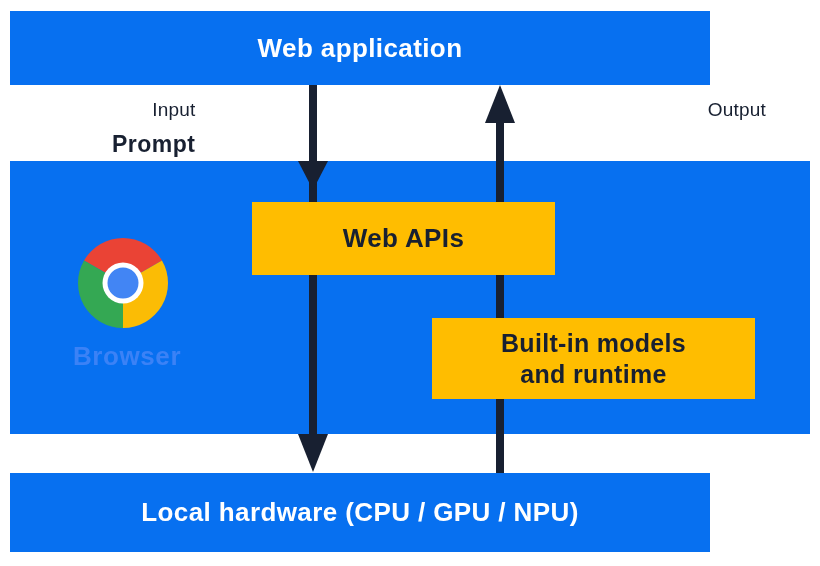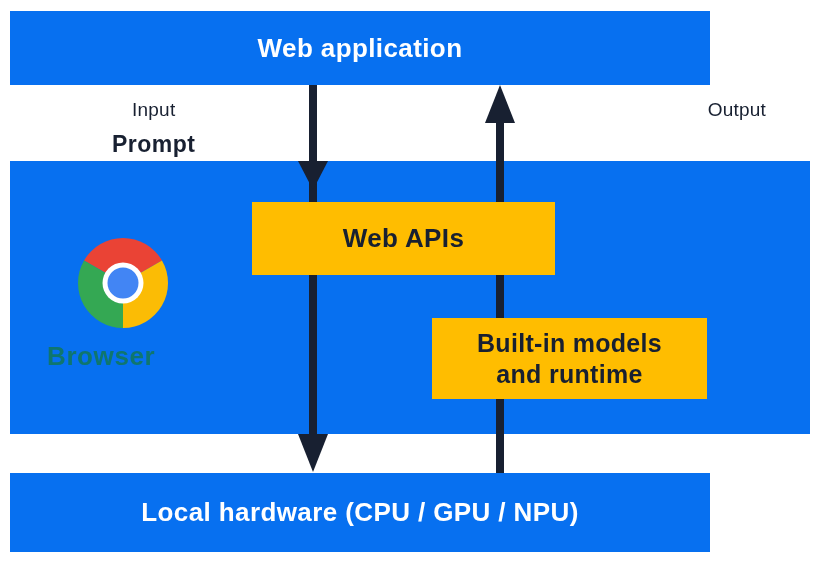--- a/index.html
+++ b/index.html
@@ -41,21 +41,21 @@
   }
   .flow-label {
     position: absolute;
     top: 99px;
     z-index: 3;
     color: #182031;
     line-height: 1.18;
   }
   .flow-label .caption { font-size: 19px; font-weight: normal; letter-spacing: 0.2px; }
   .flow-label .value   { font-size: 23px; font-weight: bold; letter-spacing: 0.5px; margin-top: 10px; }
-  .flow-input  { left: 112px; text-align: center; }
+  .flow-input  { left: 112px; text-align: right; }
   .flow-output { right: 54px; text-align: left; }
   .vline {
     position: absolute;
     width: 8px;
     height: 350px;
     background: #182031;
     z-index: 1;
   }
   .down-line { left: 309px; top: 85px; }
   .up-line   { left: 496px; top: 123px; }
@@ -82,37 +82,37 @@
     text-align: center;
   }
   .box-webapis {
     left: 252px; top: 202px;
     width: 303px; height: 73px;
     font-size: 26px;
     letter-spacing: 0.4px;
   }
   .box-builtin {
     left: 432px; top: 318px;
-    width: 275px; height: 81px;
+    width: 323px; height: 81px;
     font-size: 25px;
     line-height: 31px;
     letter-spacing: 0.3px;
   }
   .chrome-logo {
     position: absolute;
     left: 78px; top: 238px;
     width: 90px; height: 90px;
     z-index: 1;
   }
   .browser-label {
     position: absolute;
     left: 47px; top: 341px;
     width: 160px;
-    text-align: left;
-    color: #0f766e;
+    text-align: center;
+    color: #3b82f6;
     font-size: 26px;
     font-weight: bold;
     letter-spacing: 0.6px;
     z-index: 1;
   }
 </style>
 </head>
 <body>
 
 <div class="canvas">

